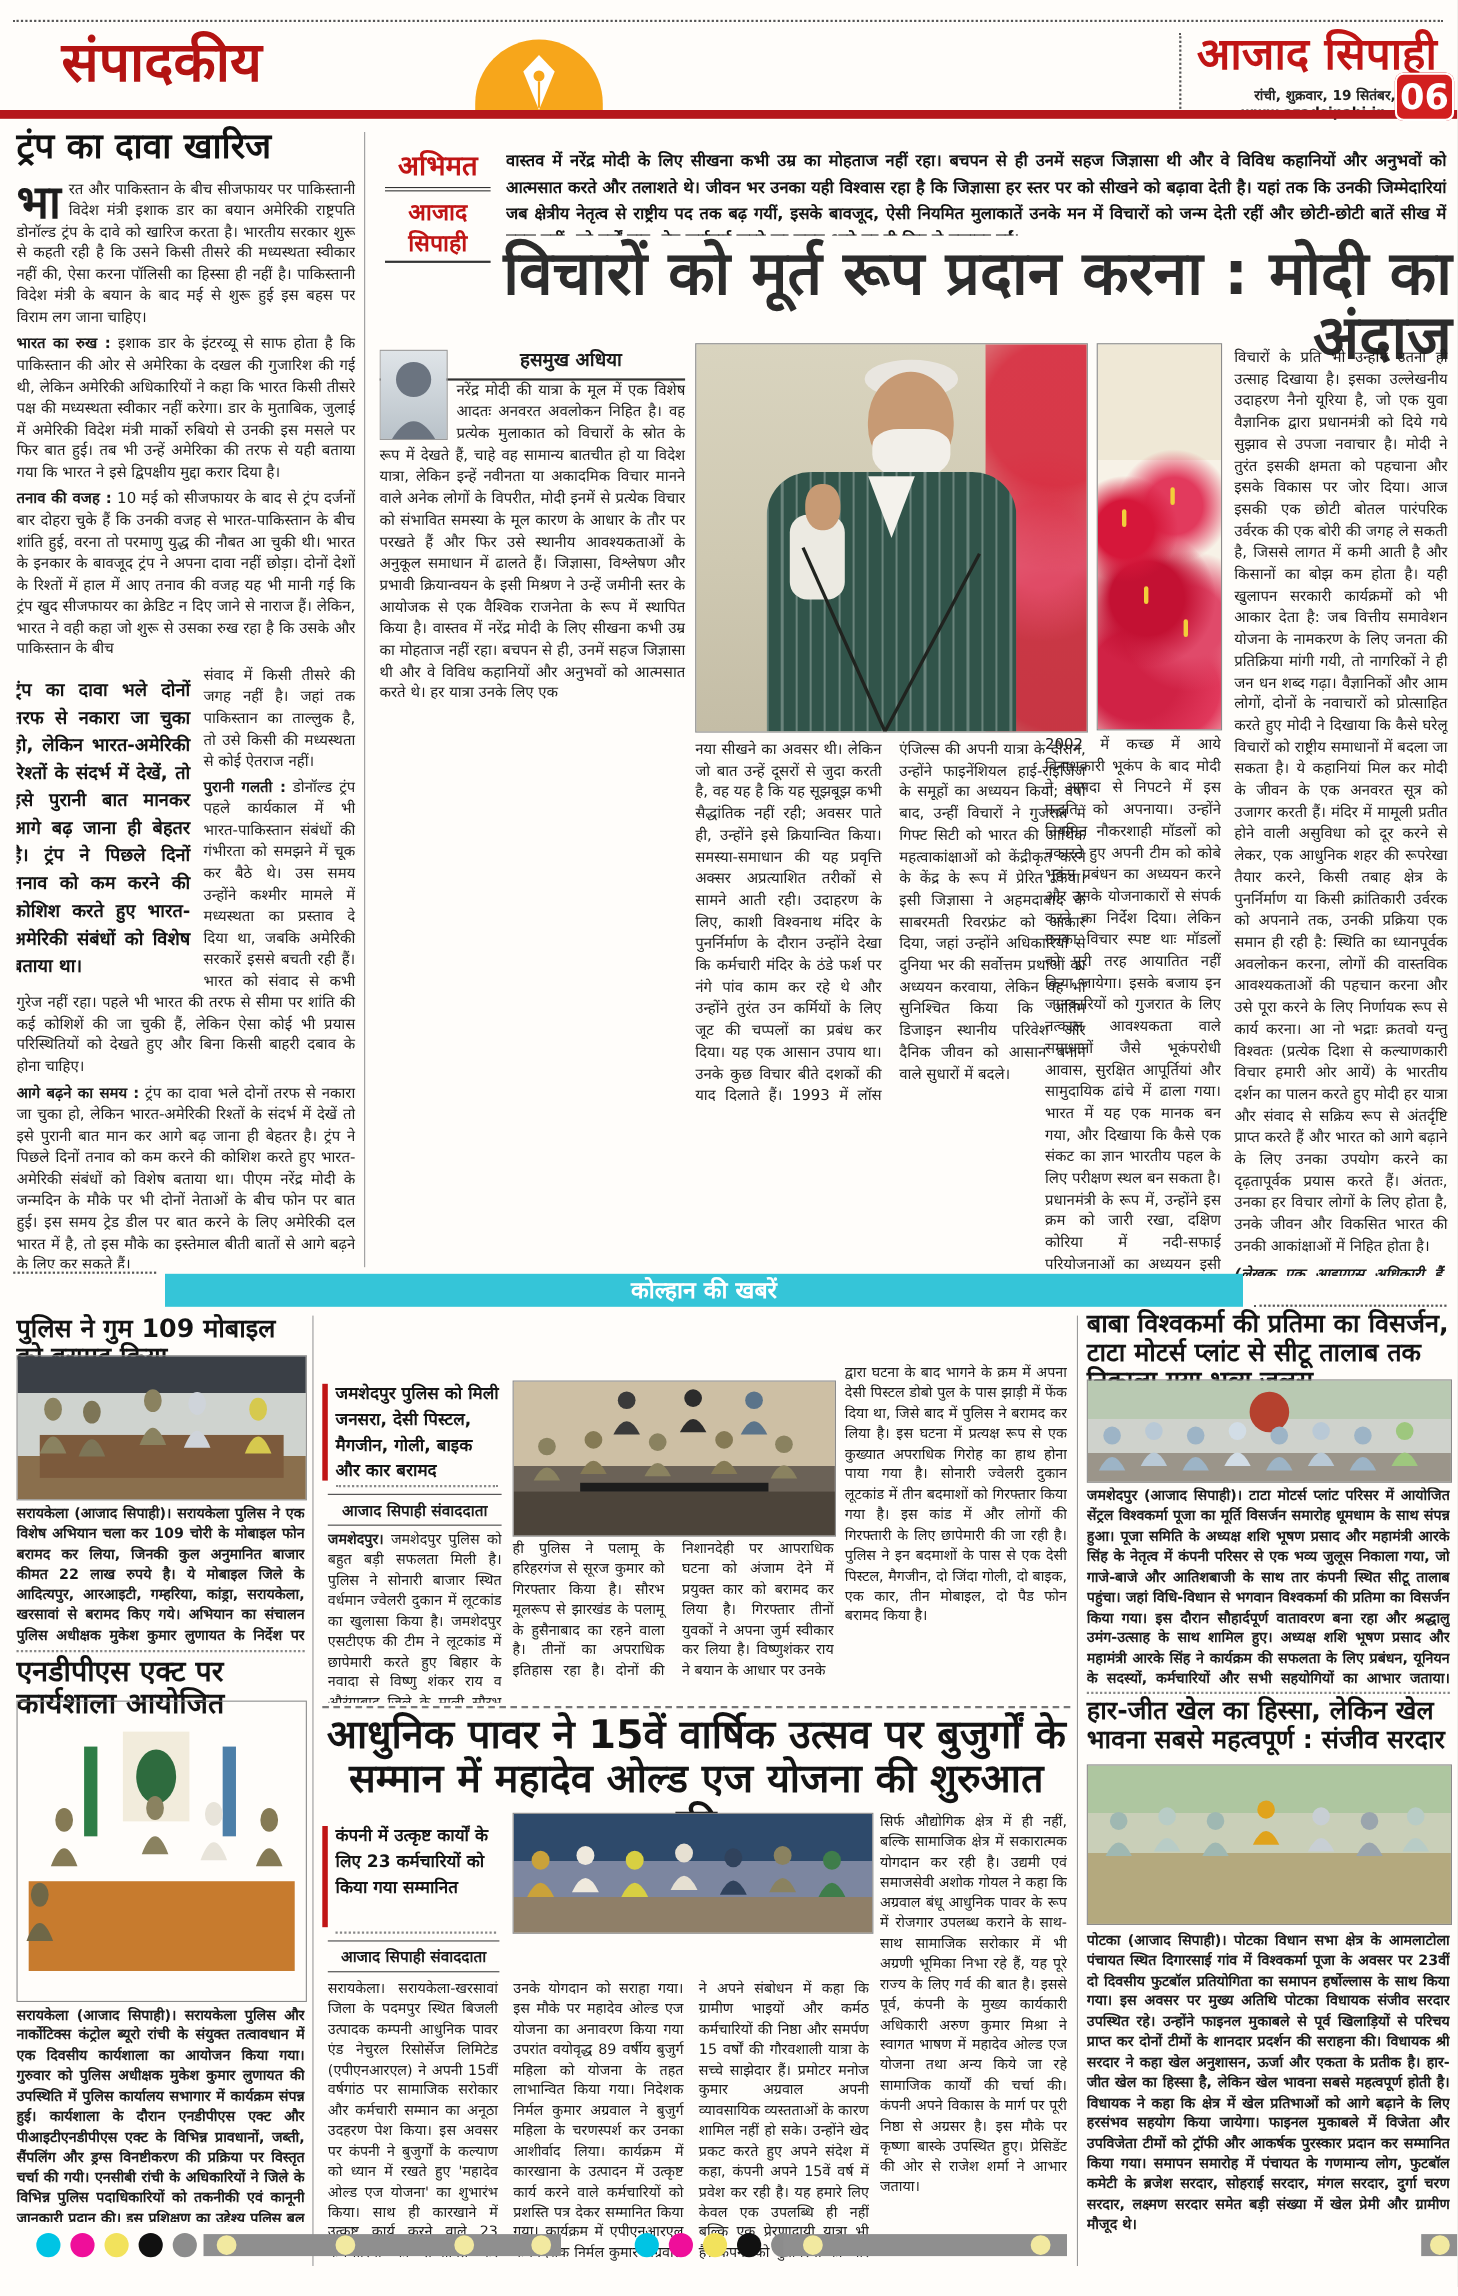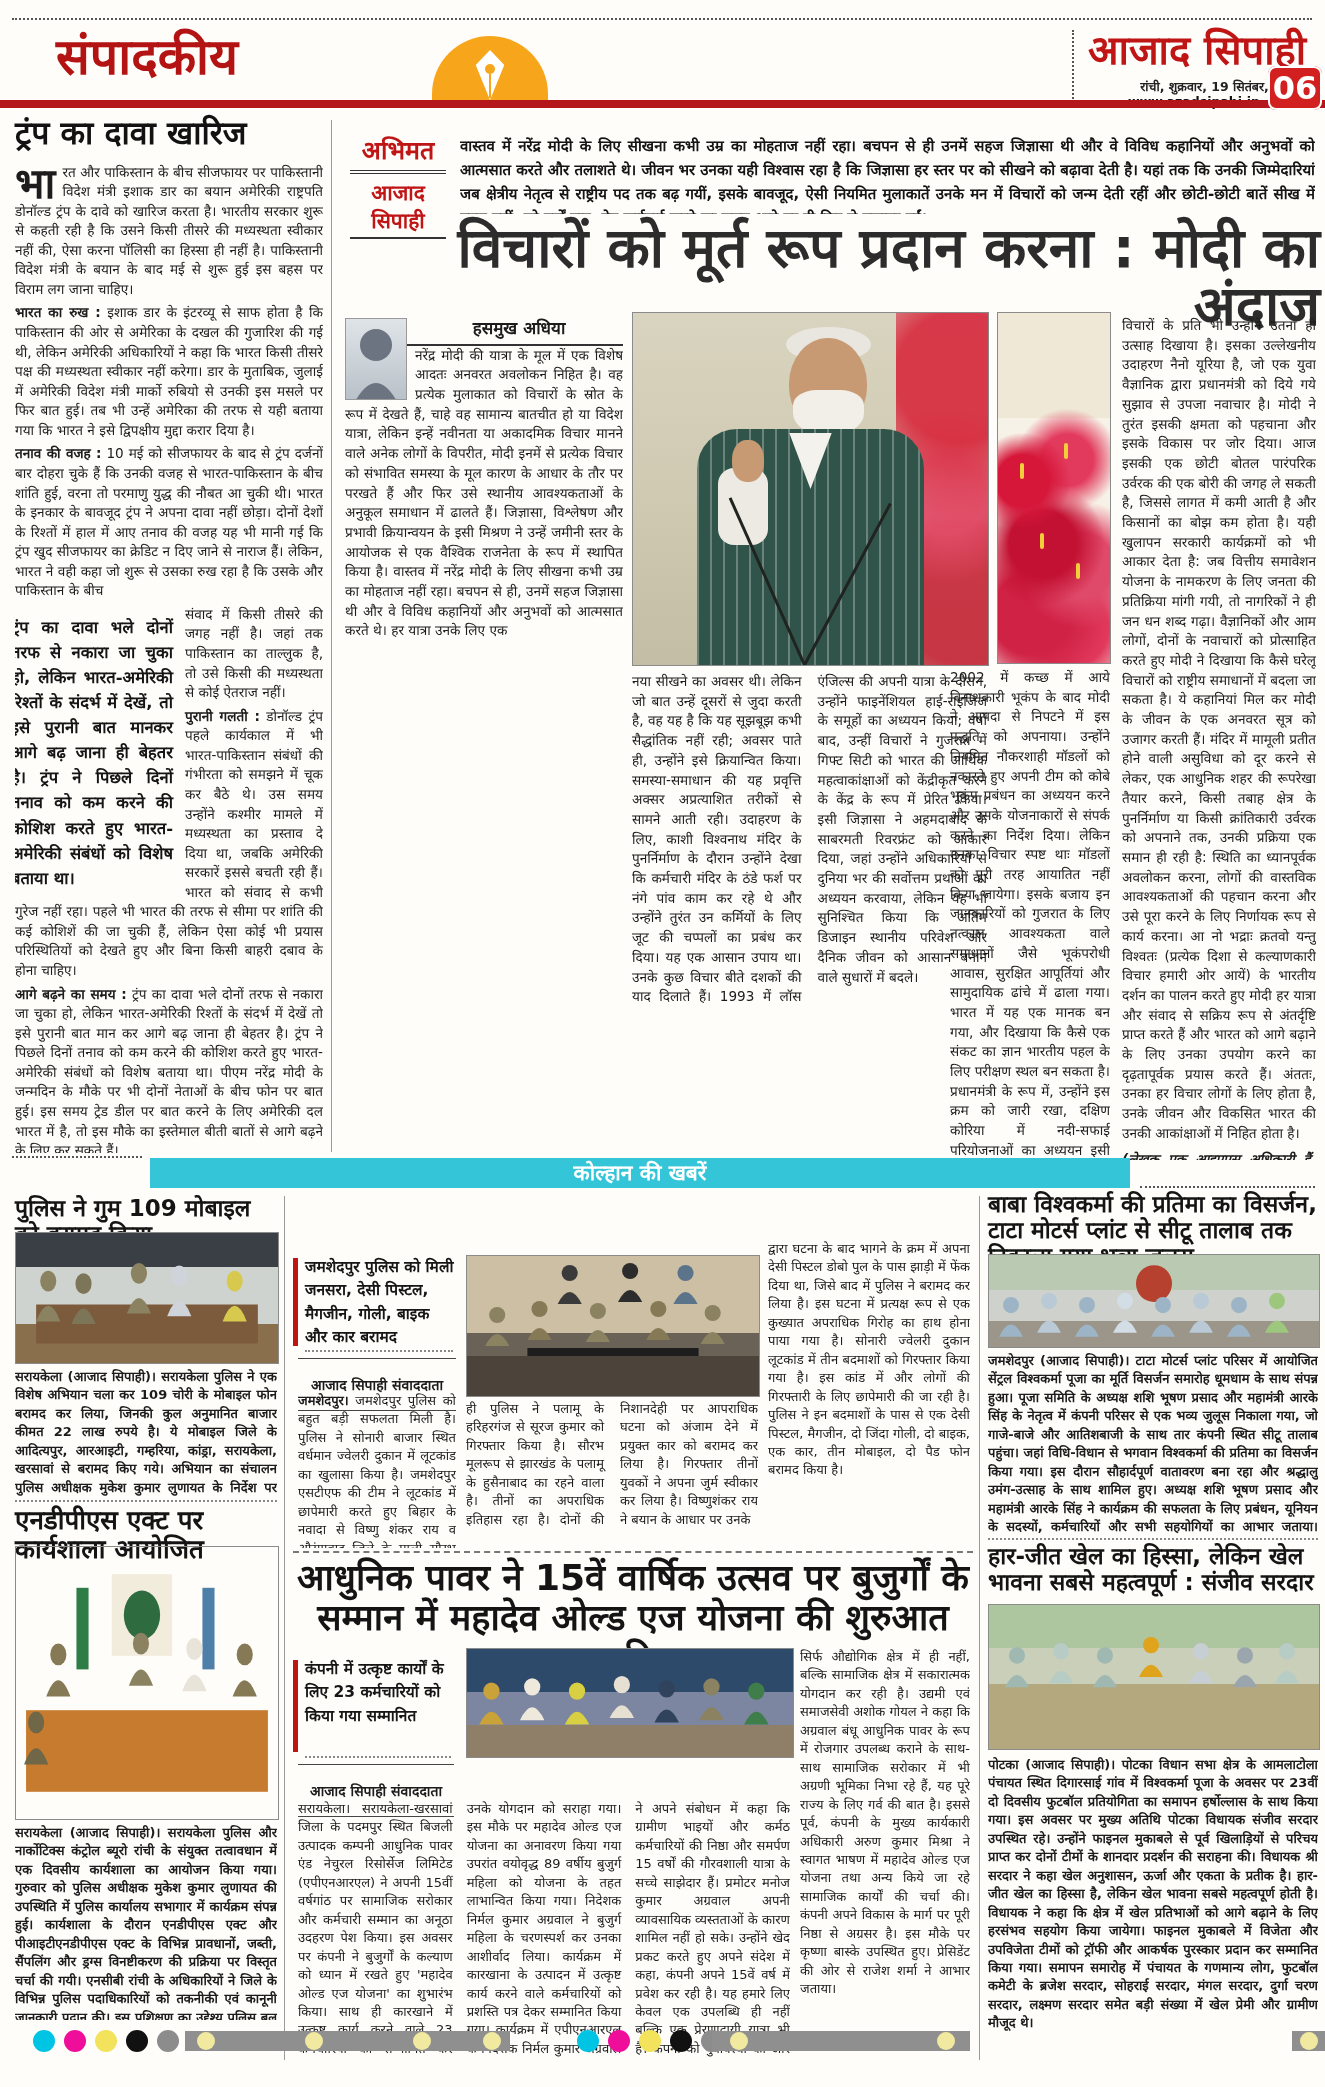--- a/index.html
+++ b/index.html
@@ -87,21 +87,21 @@
   
   .cyan-band{background:#35c5d8;color:#fff;font-size:21px;font-weight:800;text-align:center;line-height:30px;}
 
   
   .b-headline{font-weight:800;color:#141414;line-height:1.12;}
   .b-body{font-size:13px;line-height:1.42;}
   .bold-body{font-weight:700;}
   .semi-body{font-weight:600;}
   .red-tick{background:#c01515;width:5px;}
   .subhead{font-size:15.5px;font-weight:800;line-height:1.5;color:#161616;}
-  .byline{font-size:14px;font-weight:800;text-align:center;border-top:1px solid #444;border-bottom:1px solid #444;padding:16px 0;}
+  .byline{font-size:14px;font-weight:800;text-align:center;border-top:1px solid #444;border-bottom:1px solid #444;padding:4px 0;}
   .dotted-sep{border-top:2px dotted #888;}
 
   
   .dot{width:22px;height:22px;border-radius:50%;display:inline-block;margin-right:9px;}
   .graybar{position:absolute;height:20px;background:#8f8f8f;}
   .gb-dot{position:absolute;top:1px;width:18px;height:18px;border-radius:50%;background:#f2e9a0;}
 </style>
 </head>
 <body>
 

